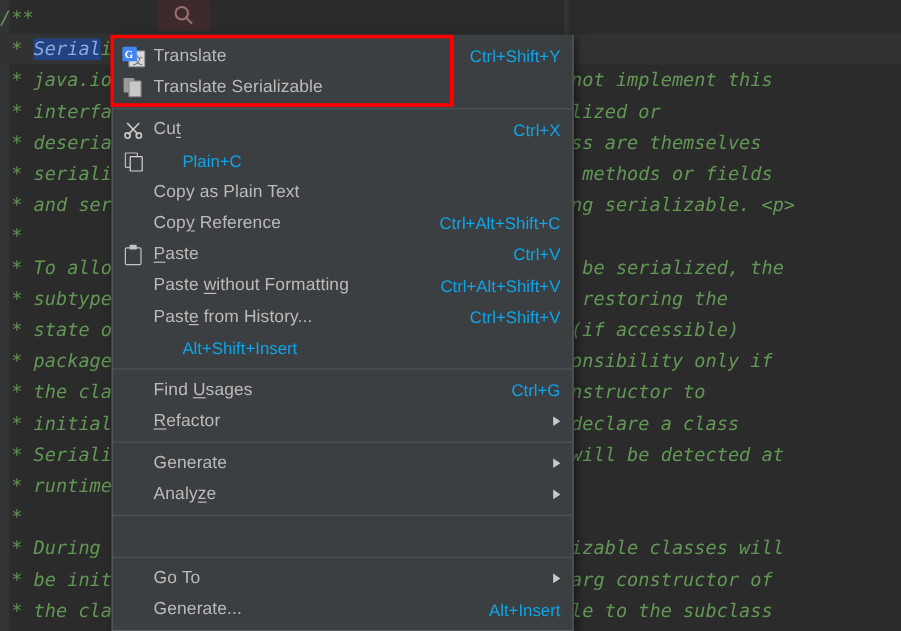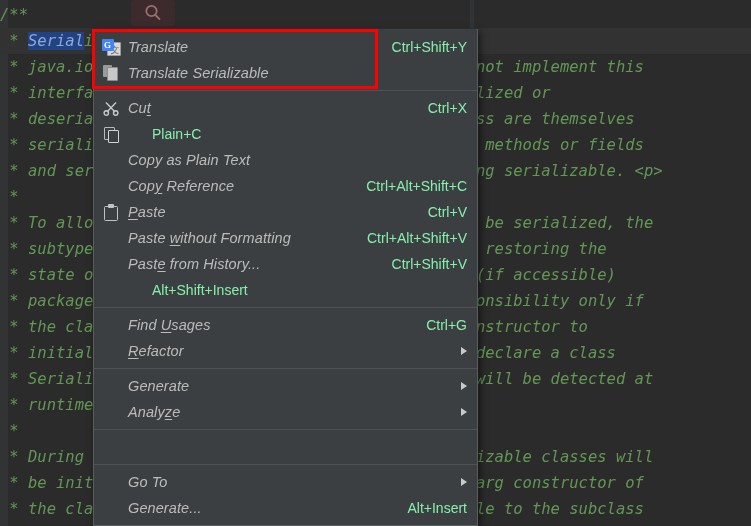--- a/index.html
+++ b/index.html
@@ -105,29 +105,28 @@
   .menu-item .mi-icon {
     width: 22px; height: 20px;
     flex: 0 0 22px;
     display: flex; align-items: center; justify-content: center;
     margin-right: 6px;
   }
   .menu-item .mi-label {
     flex: 1 1 auto;
     white-space: nowrap;
     letter-spacing: 0.1px;
-    font-style: italic;
   }
   .menu-item .mi-label .u {
     text-decoration: underline;
     text-underline-offset: 2px;
   }
   .menu-item .mi-accel {
     flex: 0 0 auto;
-    color: #86efac;
+    color: #0ea5e9;
     margin-left: 24px;
     font-size: 14px;
     white-space: nowrap;
   }
   .menu-item .mi-arrow {
     flex: 0 0 auto;
     margin-left: 24px;
     width: 0; height: 0;
     border-left: 6px solid #c9c9c9;
     border-top: 4.5px solid transparent;

